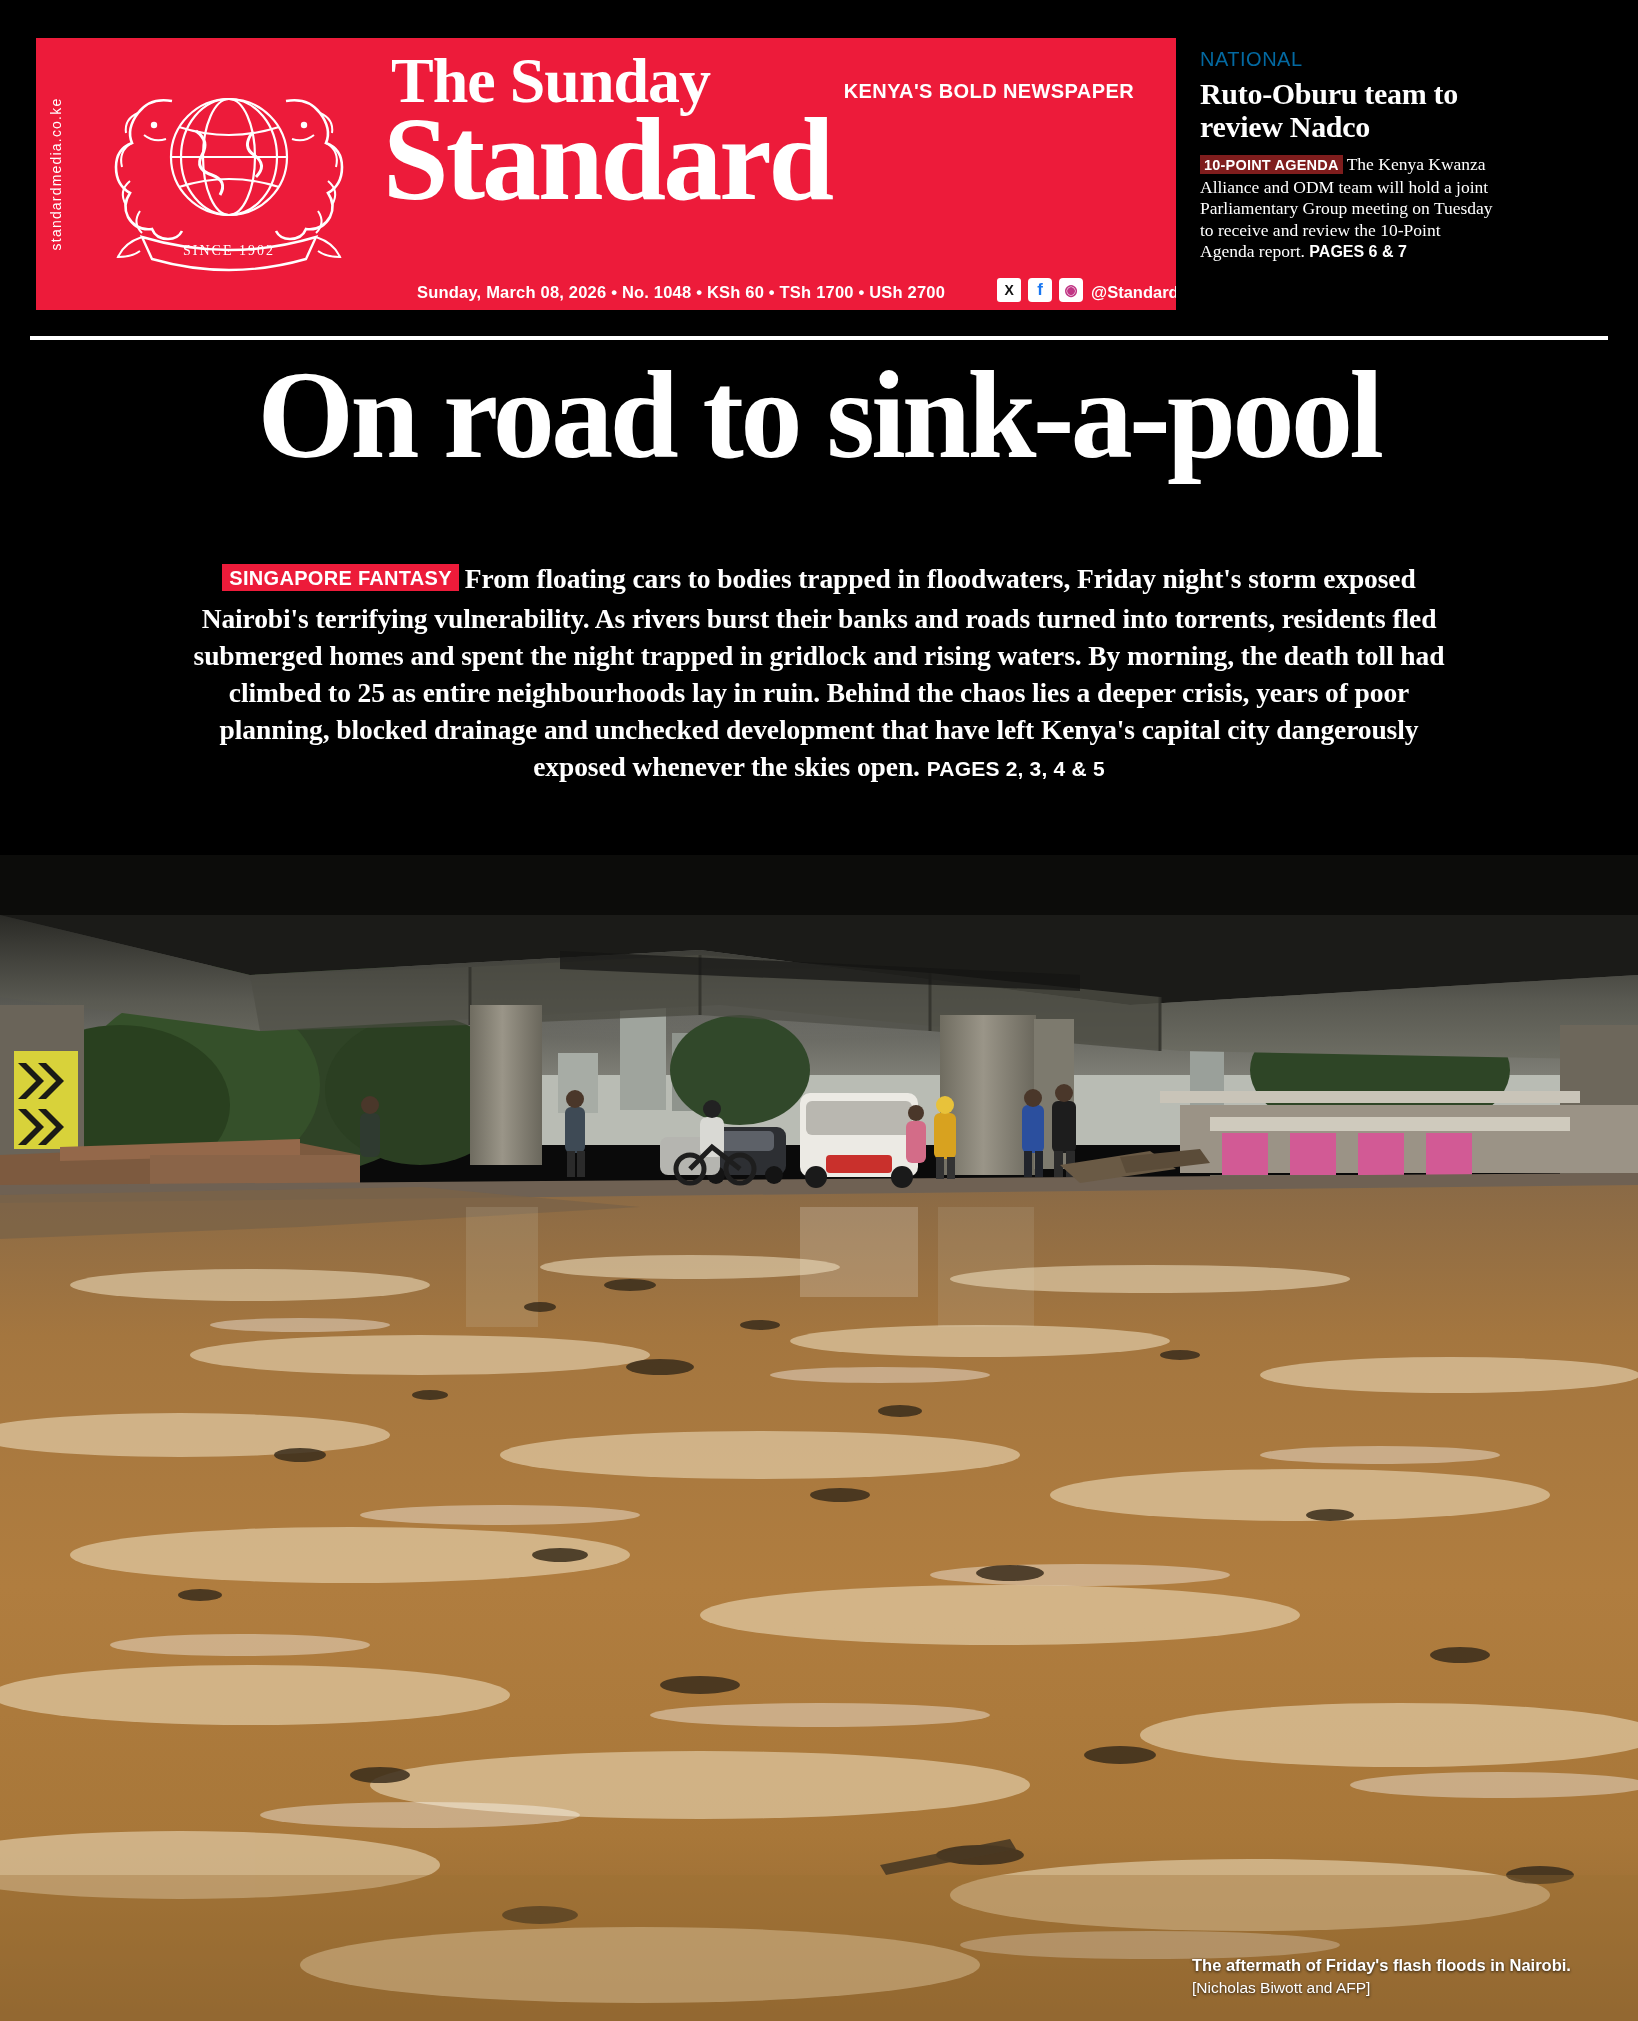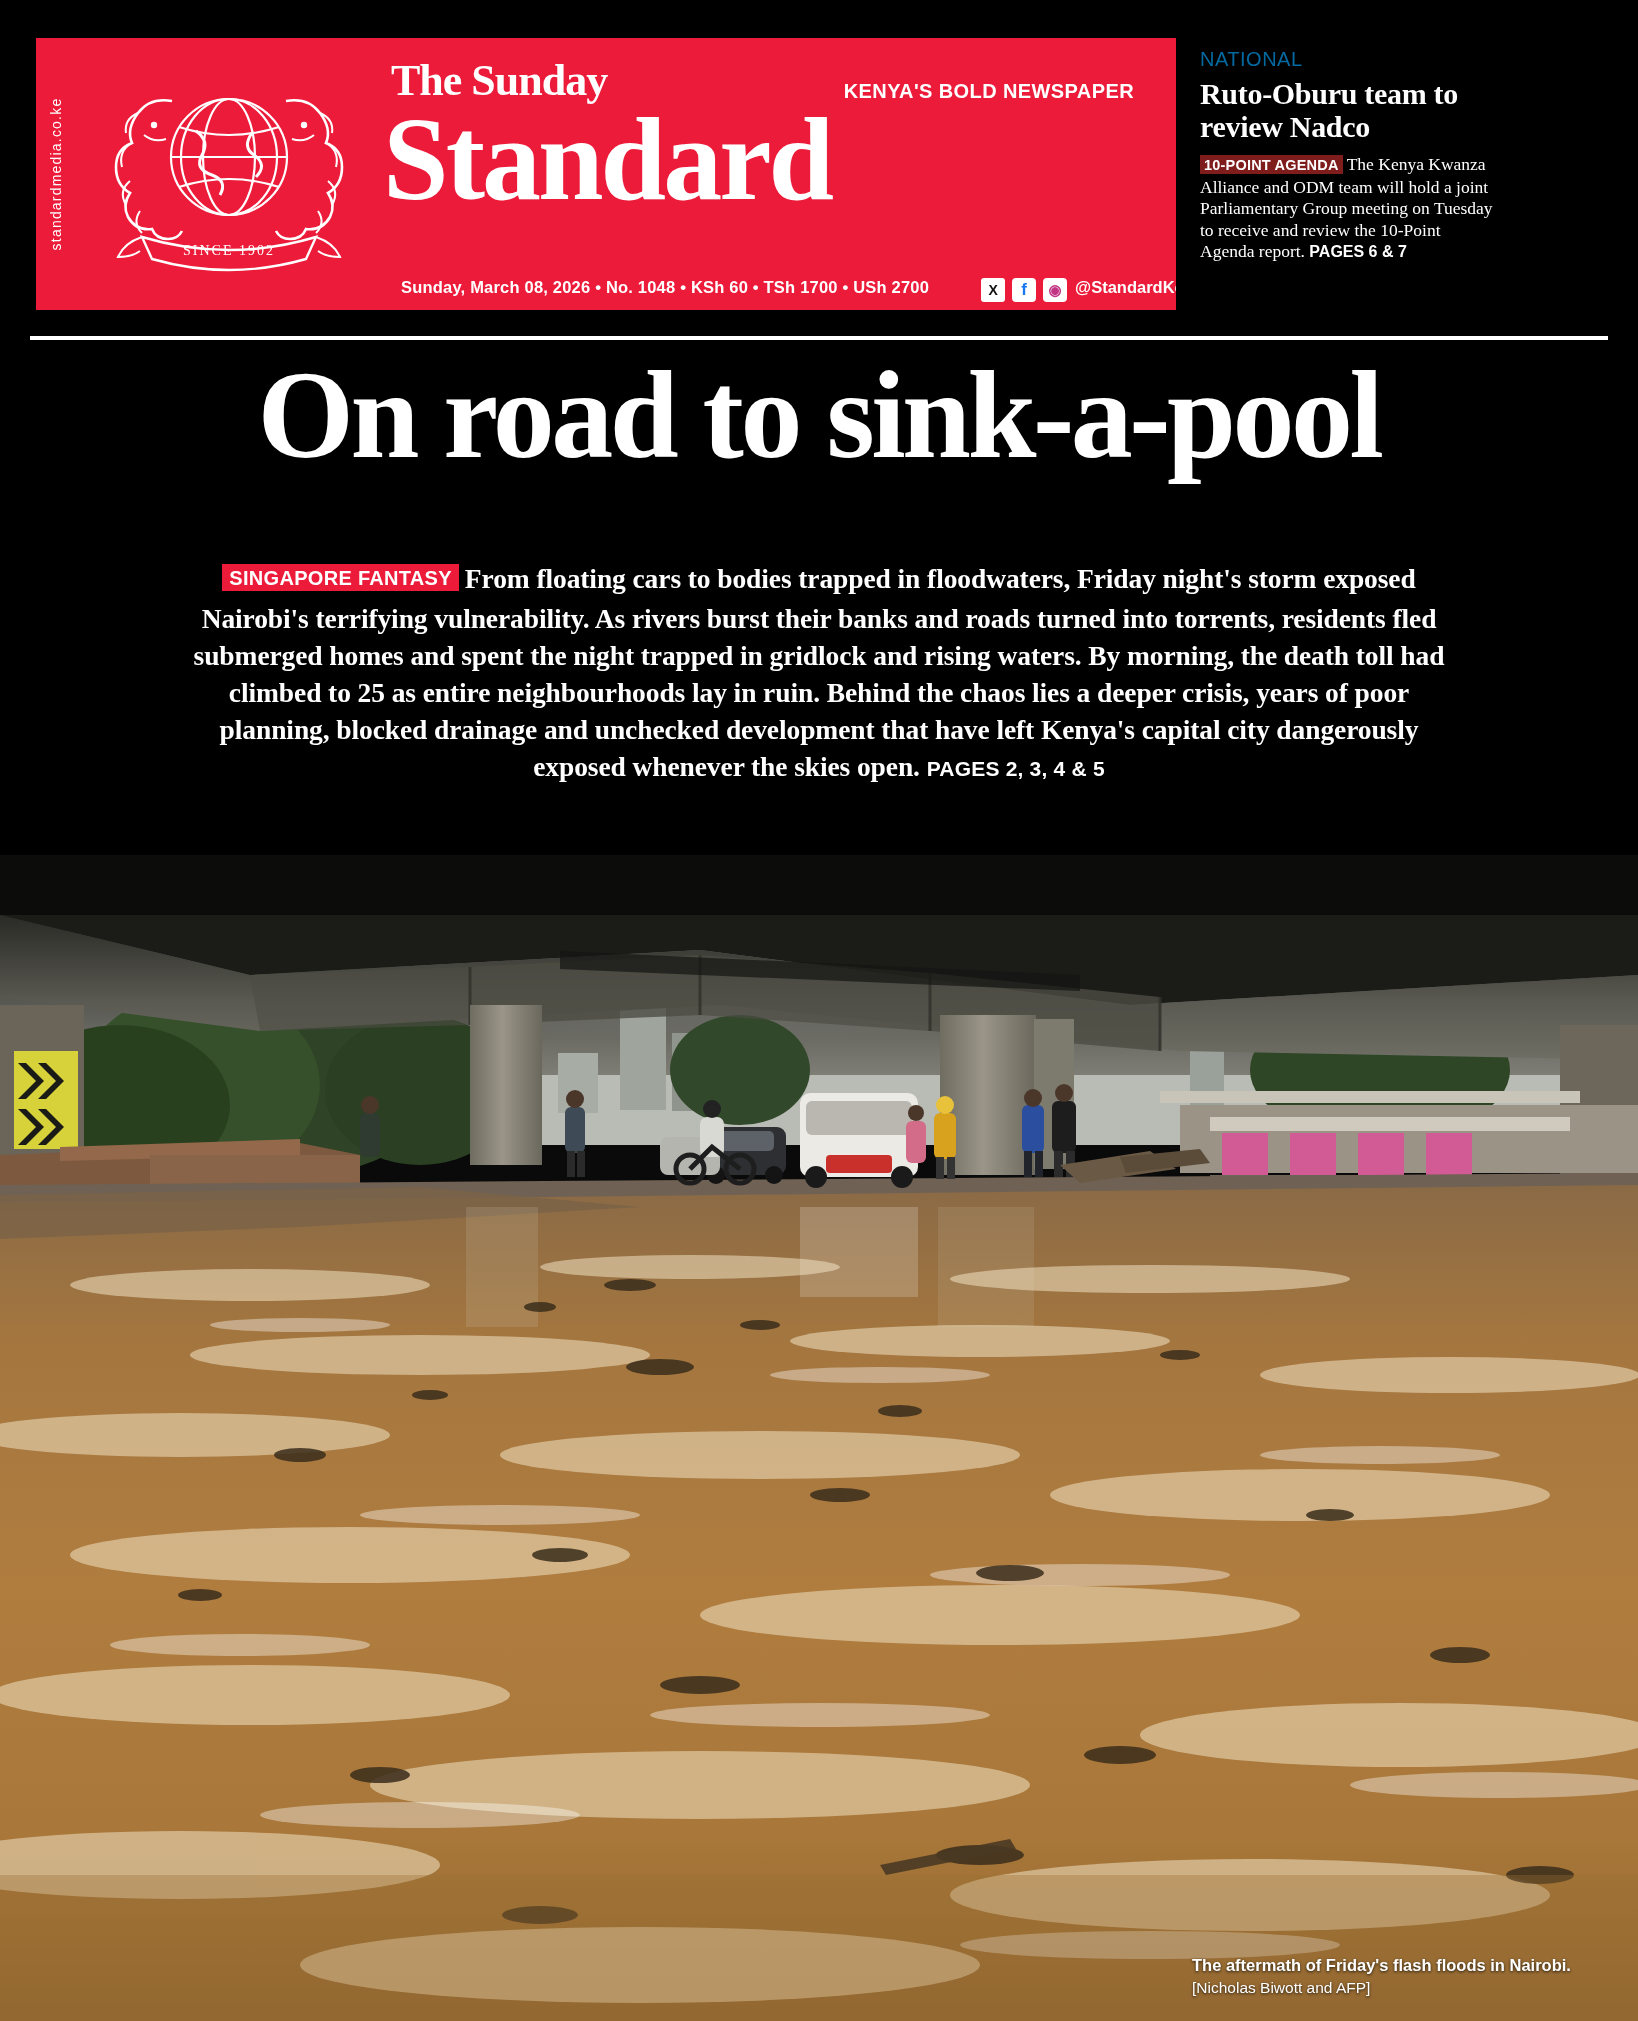--- a/index.html
+++ b/index.html
@@ -70,40 +70,40 @@
     color: #ffffff;
     font-family: "Liberation Sans", sans-serif;
     font-weight: bold;
     font-size: 20px;
     letter-spacing: 0.4px;
   }
   .the-sunday {
     color: #fff;
     font-family: "Liberation Serif", serif;
     font-weight: bold;
-    font-size: 44px;
+    font-size: 64px;
     line-height: 62px;
     letter-spacing: -1px;
     padding-left: 10px;
   }
   .standard-word {
     color: #fff;
     font-family: "Liberation Serif", serif;
     font-weight: bold;
     font-size: 118px;
     line-height: 104px;
     letter-spacing: -3px;
     margin-top: -4px;
     padding-left: 2px;
   }
   .flag-footer {
     position: absolute;
-    left: 0; right: 0; bottom: 8px;
+    left: 16px; right: 0; bottom: 8px;
     display: flex;
-    align-items: flex-start;
+    align-items: flex-end;
     padding-left: 20px;
   }
   .issue-line {
     color: #fff;
     font-family: "Liberation Sans", sans-serif;
     font-weight: bold;
     font-size: 16.5px;
     letter-spacing: 0.2px;
     white-space: nowrap;
   }

